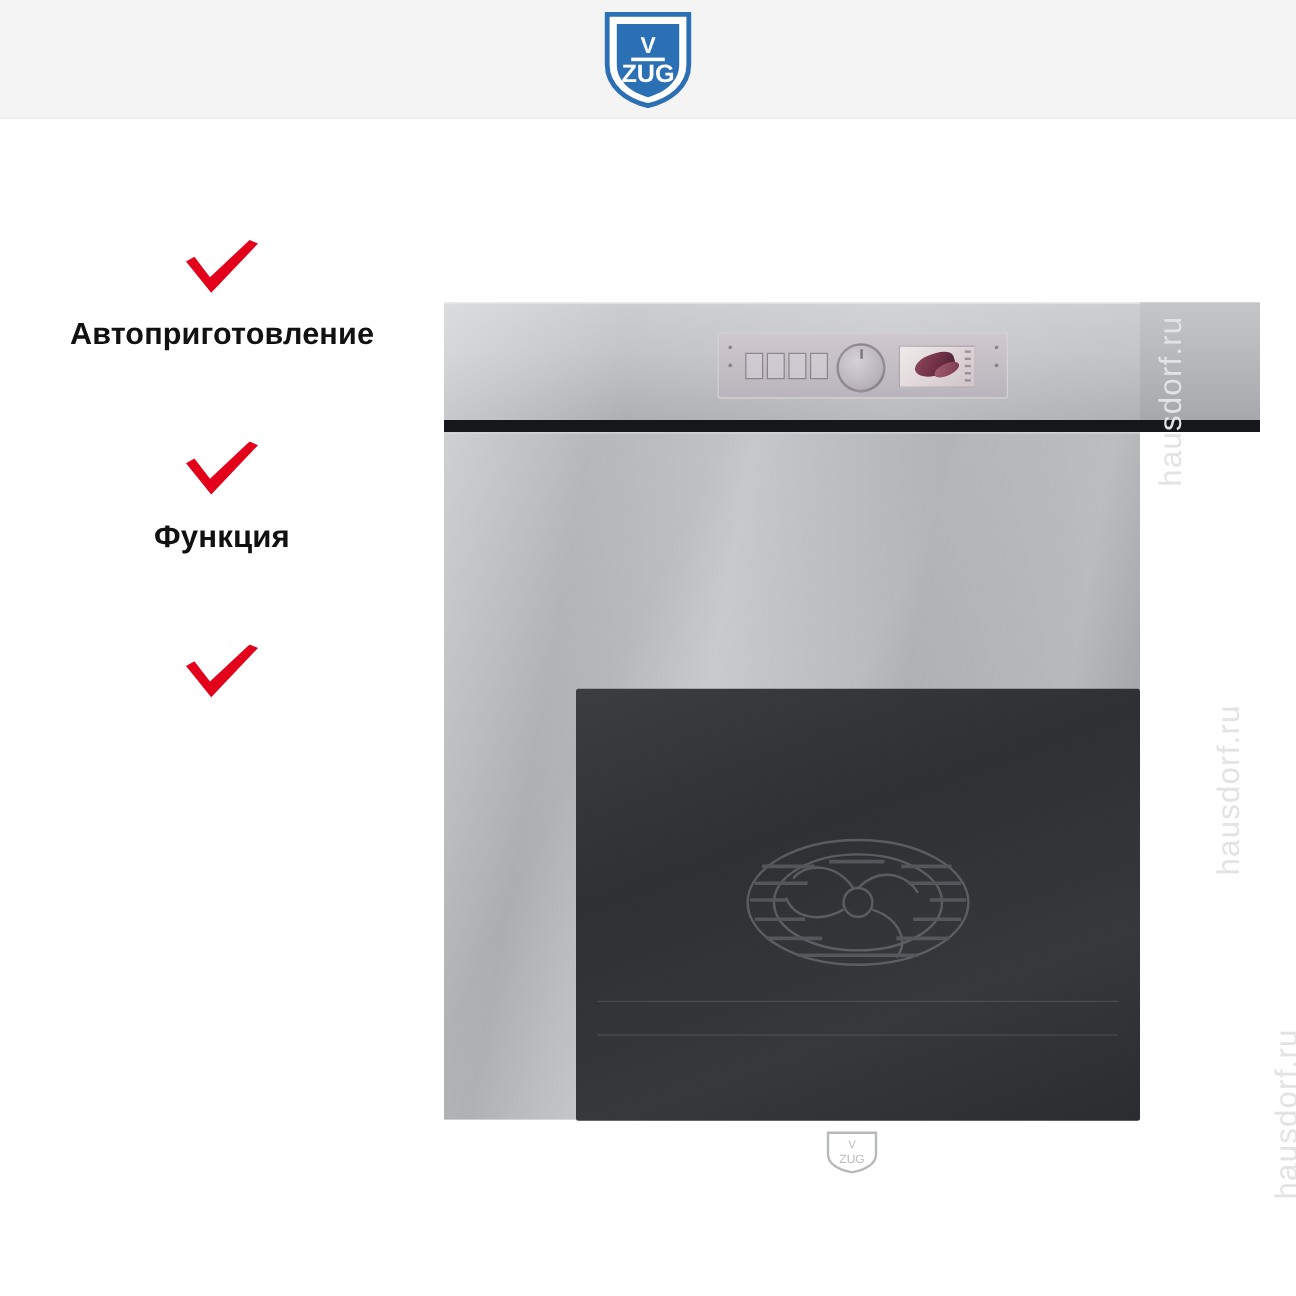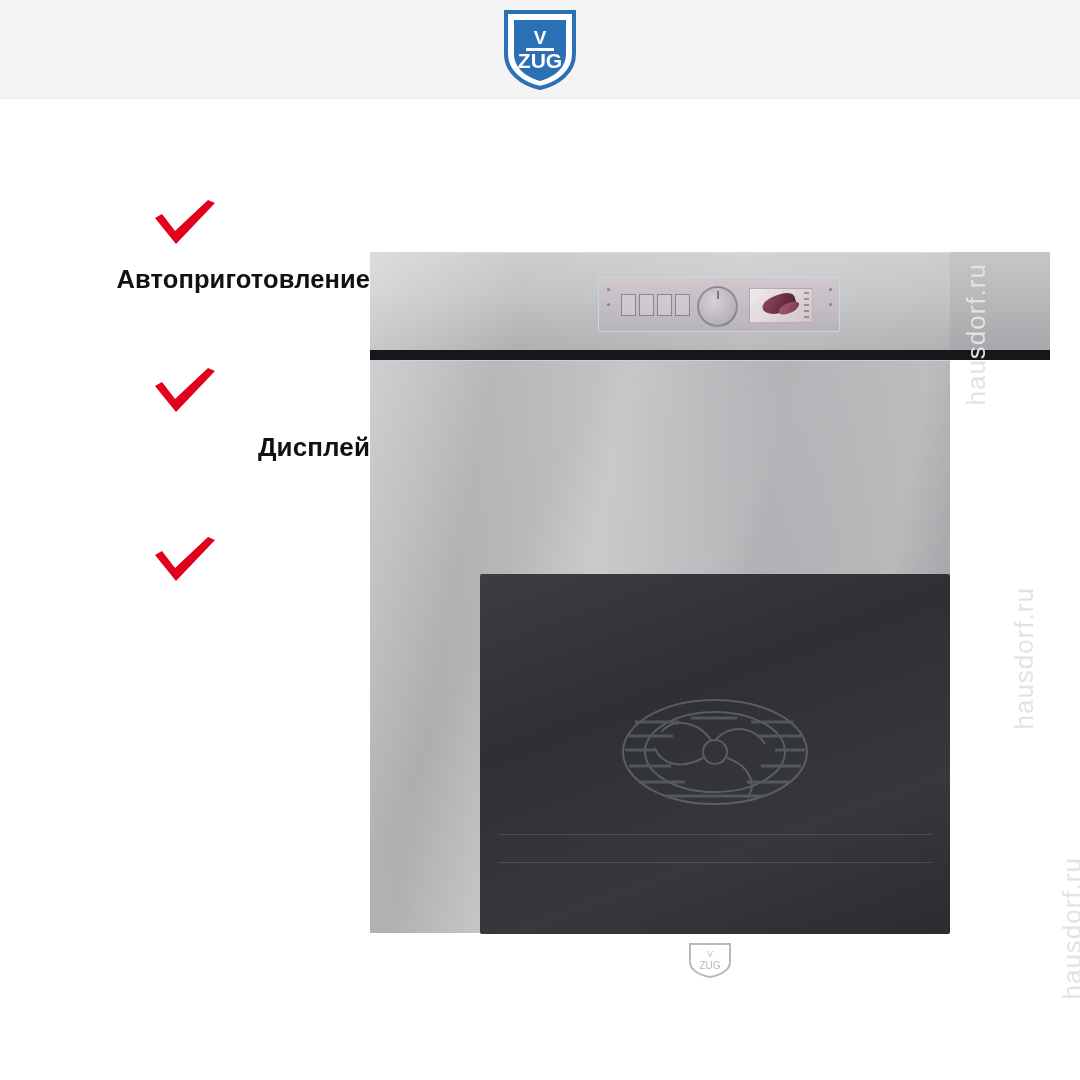--- a/index.html
+++ b/index.html
@@ -36,21 +36,21 @@
 
   
   .features {
     position: absolute;
     left: 0;
     top: 200px;
     width: 370px;
   }
   .feature {
     width: 100%;
-    text-align: right;
+    text-align: center;
     margin-bottom: 72px;
   }
   .check-icon {
     width: 66px;
     height: 48px;
     margin: 0 auto 14px auto;
     display: block;
   }
   .feature-label {
     font-size: 26px;
@@ -279,21 +279,21 @@
     <svg class="check-icon" viewBox="0 0 66 48">
       <path d="M3 18 L24 44 L63 3 L56 0 L23 31 L10 14 Z" fill="#e2001a"></path>
     </svg>
     <div class="feature-label">Автоприготовление</div>
   </div>
 
   <div class="feature feature-2">
     <svg class="check-icon" viewBox="0 0 66 48">
       <path d="M3 18 L24 44 L63 3 L56 0 L23 31 L10 14 Z" fill="#e2001a"></path>
     </svg>
-    <div class="feature-label">Дисплей</div>
+    <div class="feature-label">Функция</div>
   </div>
 
   <div class="feature feature-3">
     <svg class="check-icon" viewBox="0 0 66 48">
       <path d="M3 18 L24 44 L63 3 L56 0 L23 31 L10 14 Z" fill="#e2001a"></path>
     </svg>
   </div>
 
 </div>
 

